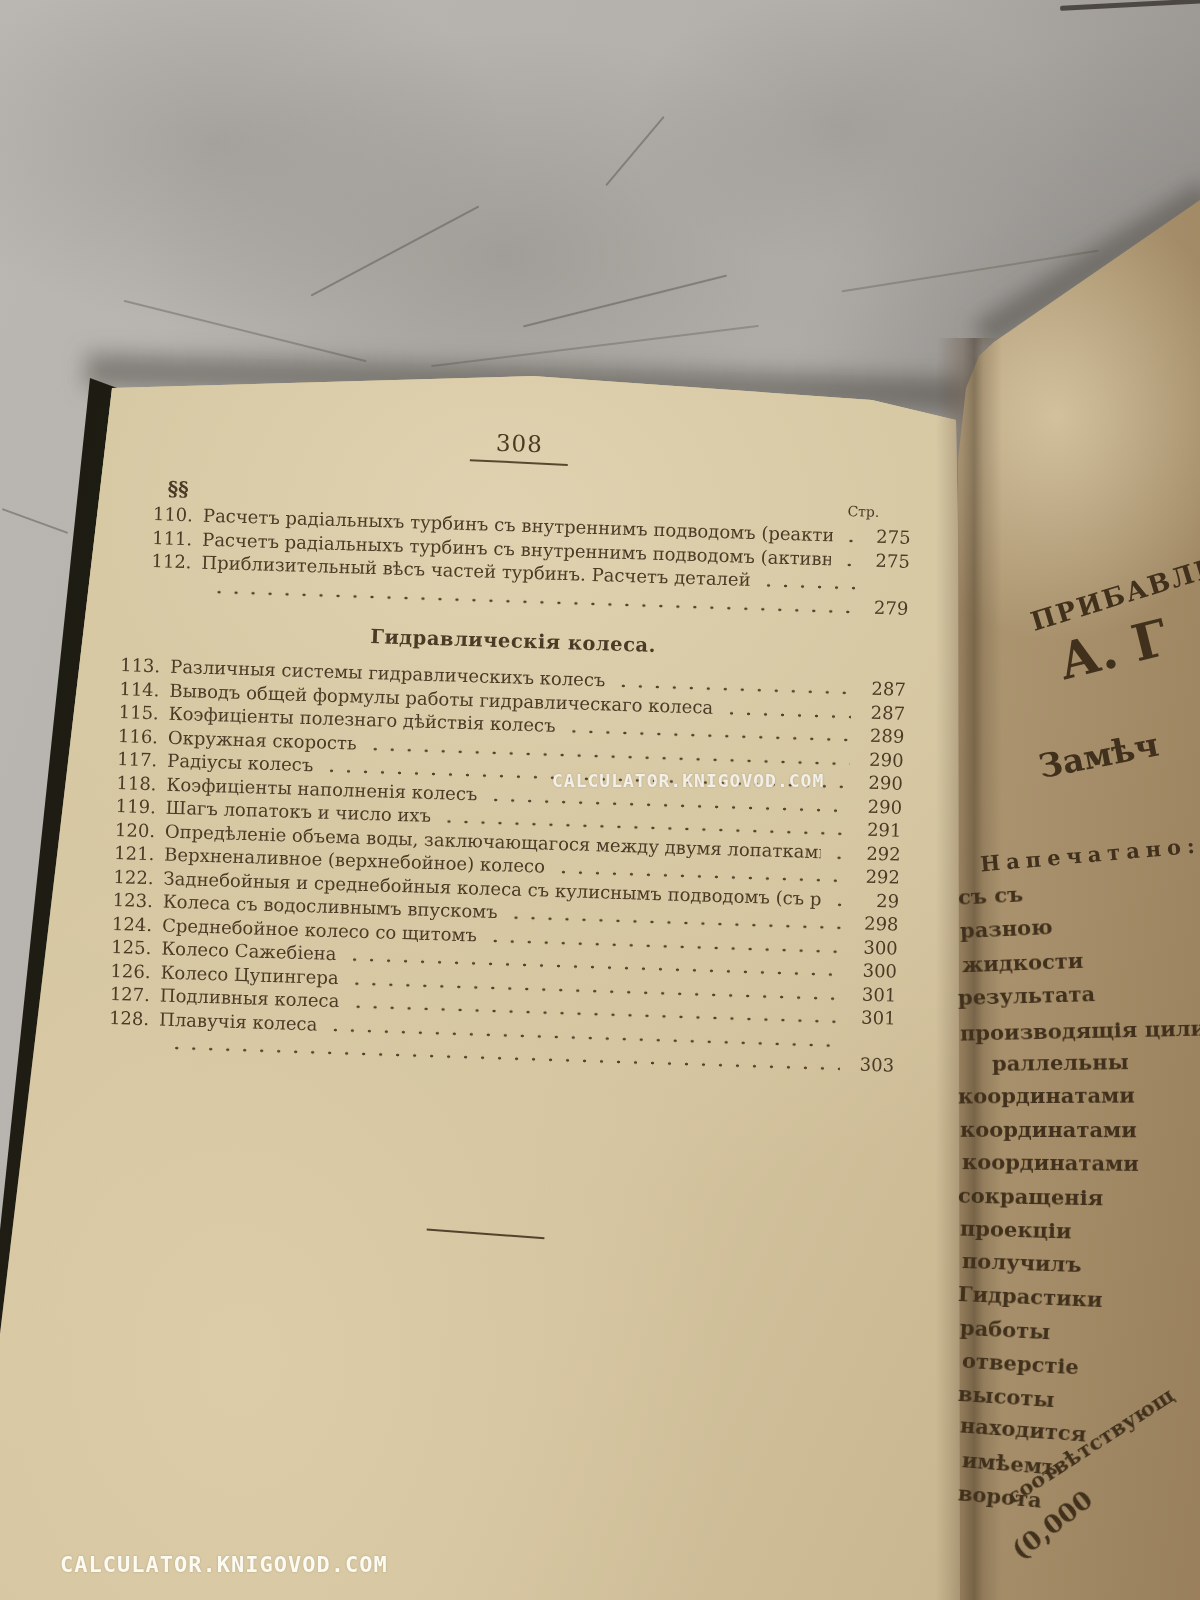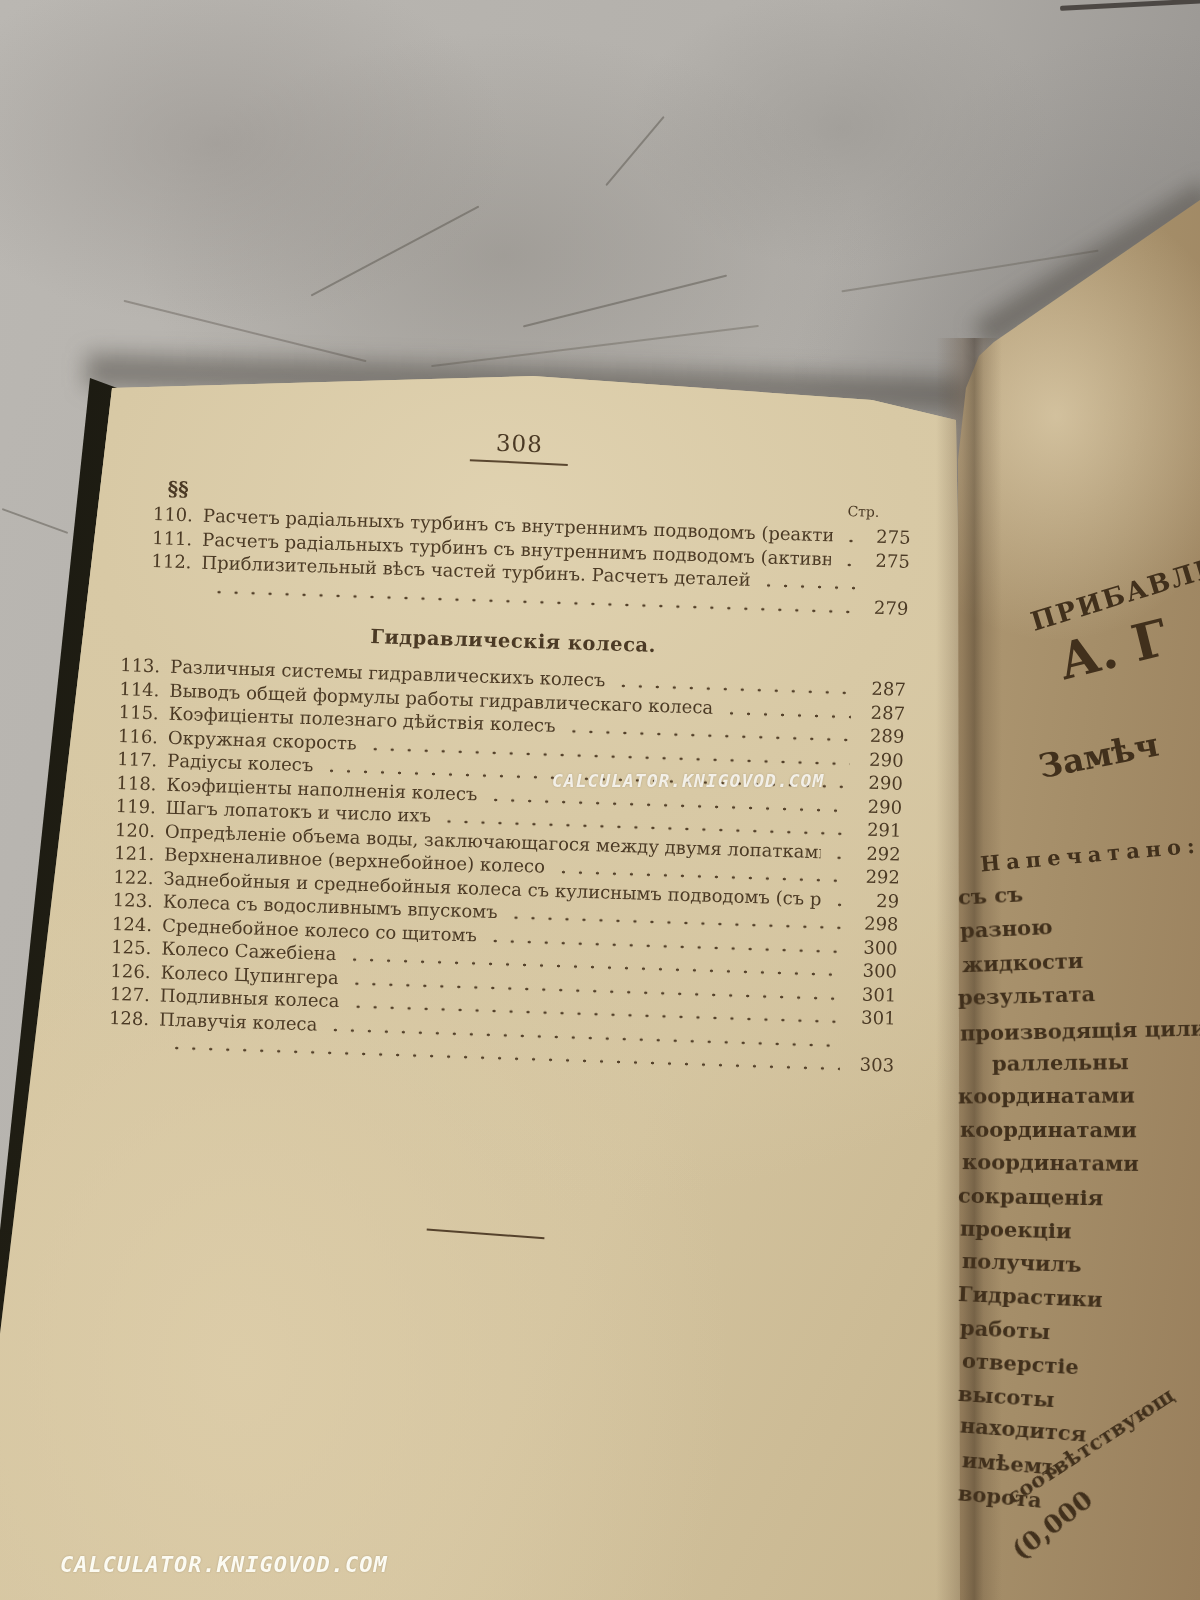--- a/index.html
+++ b/index.html
@@ -84,21 +84,21 @@
   .rp-printed{position:absolute;left:30px;top:642px;font-size:21px;font-weight:bold;letter-spacing:6px;
     transform:rotate(-5deg);white-space:nowrap;}
   .frag{position:absolute;font-size:21px;font-weight:bold;white-space:nowrap;filter:blur(.4px);}
   .rp-tilted{position:absolute;left:52px;top:1288px;font-size:21px;font-weight:bold;
     transform:rotate(-33deg);transform-origin:left top;white-space:nowrap;filter:blur(.5px);}
   .rp-number{position:absolute;left:56px;top:1342px;font-size:26px;font-weight:bold;
     transform:rotate(-38deg);transform-origin:left top;white-space:nowrap;filter:blur(.5px);}
 
   
   .wm{font-family:"DejaVu Sans Mono","Liberation Mono",monospace;color:rgba(255,255,252,.82);
-    position:absolute;letter-spacing:1px;text-shadow:0 0 2px rgba(120,100,70,.4);font-style:italic;}
+    position:absolute;letter-spacing:1px;text-shadow:0 0 2px rgba(120,100,70,.4);}
   .wm-center{left:552px;top:770px;font-size:18px;font-weight:bold;}
   .wm-bottom{left:60px;top:1552px;font-size:22px;font-weight:bold;color:rgba(255,255,248,.95);}
 </style>
 </head>
 <body>
 
 <div class="scene">
 
   <div class="surface"></div>
   <div class="scratch s1"></div>

